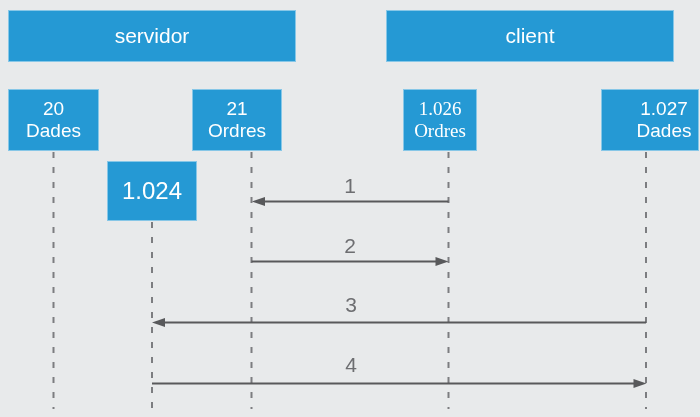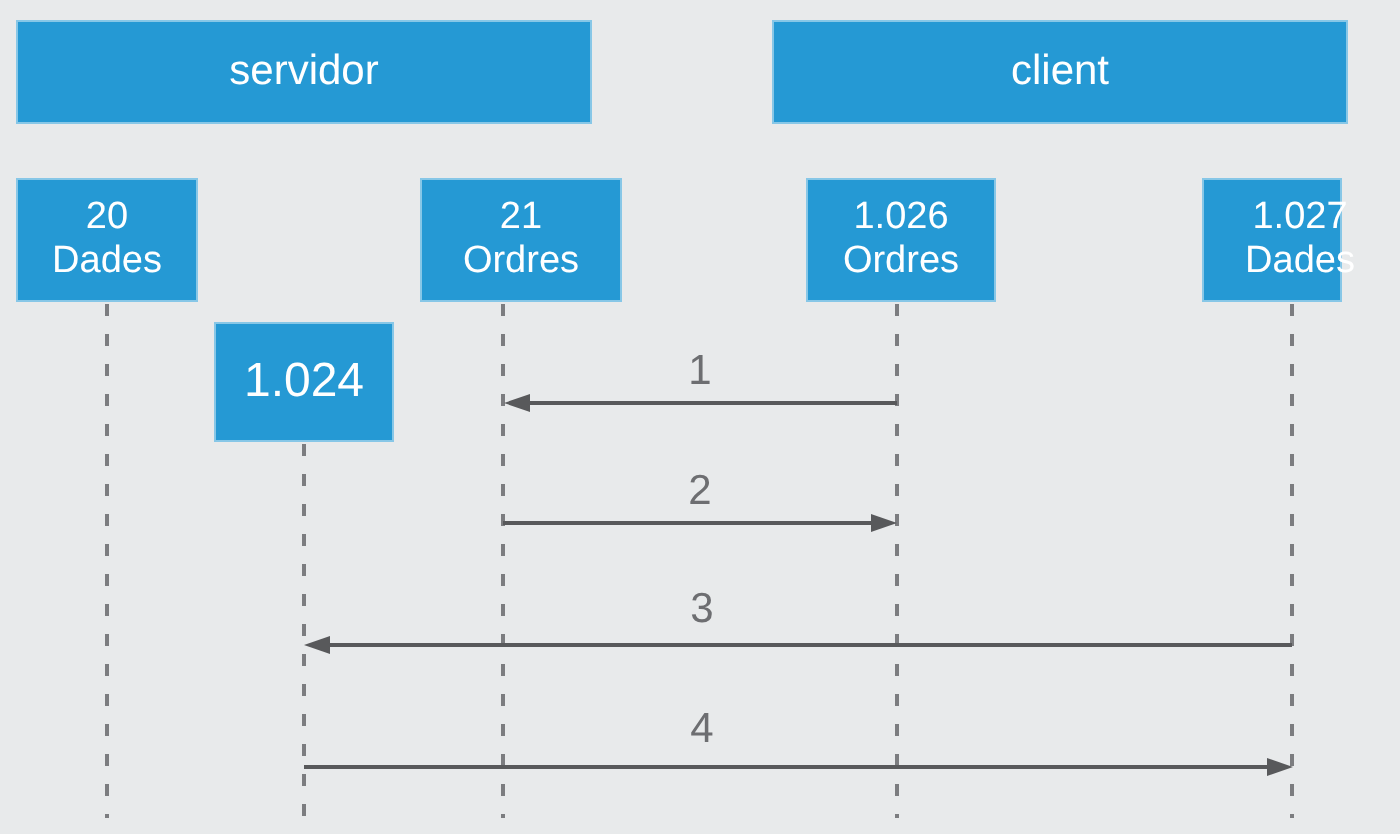--- a/index.html
+++ b/index.html
@@ -94,29 +94,29 @@
     <span>servidor</span>
   </div>
   <div class="bluebox header-box" style="left:386px;">
     <span>client</span>
   </div>
 
   <div class="bluebox port-box" style="left:8px;width:91px;">
     <div>20</div>
     <div>Dades</div>
   </div>
-  <div class="bluebox port-box" style="left:210px;width:101px;">
+  <div class="bluebox port-box" style="left:192px;width:90px;">
     <div>21</div>
     <div>Ordres</div>
   </div>
-  <div class="bluebox port-box" style="left:403px;width:95px;">
+  <div class="bluebox port-box" style="left:403px;width:74px;font-family:Liberation Serif, serif;">
     <div>1.026</div>
     <div>Ordres</div>
   </div>
-  <div class="bluebox port-box" style="left:601px;width:70px;padding-left:28px;">
+  <div class="bluebox port-box" style="left:601px;width:98px;padding-left:28px;">
     <div>1.027</div>
     <div>Dades</div>
   </div>
 
   <div class="bluebox aux-box">
     <div>1.024</div>
   </div>
 
   <div class="msg-label" style="left:320px;top:175px;">1</div>
   <div class="msg-label" style="left:320px;top:235px;">2</div>

